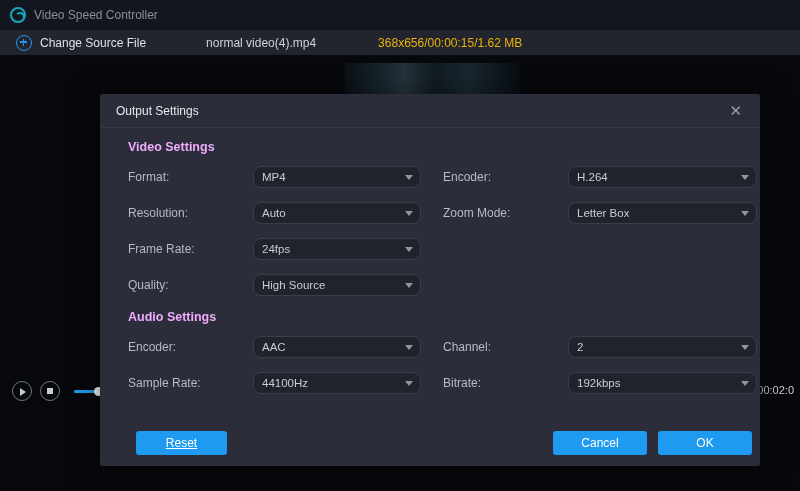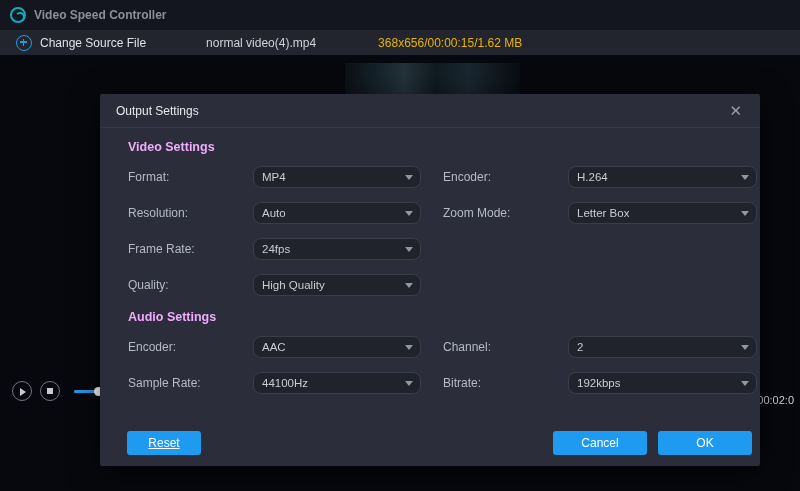--- a/index.html
+++ b/index.html
@@ -2,21 +2,21 @@
 <html><head>
 <meta charset="utf-8">
 <style>
   * { margin:0; padding:0; box-sizing:border-box; }
   html,body { width:800px; height:491px; overflow:hidden; }
   body { font-family:"Liberation Sans", sans-serif; background:#07080d; position:relative; }
 
   
   .titlebar {
     position:absolute; left:0; top:0; width:800px; height:30px;
-    background:#14161f; display:flex; align-items:center; padding-left:10px;font-weight:bold;
+    background:#14161f; display:flex; align-items:center; padding-left:10px;
   }
   .logo {
     width:16px; height:16px; border-radius:50%;
     border:2px solid #18a8be; position:relative; margin-right:8px;
     background:#0d1b20;
   }
   .logo::after{
     content:""; position:absolute; left:3px; top:3px; width:6px; height:6px;
     border-radius:50%; border:2px solid #18a8be; border-left-color:transparent; border-bottom-color:transparent;
   }
@@ -71,21 +71,21 @@
   .seek {
     position:relative; margin-left:14px; width:130px; height:3px;
     background:#3a3e4a; border-radius:2px;
   }
   .seek-fill { position:absolute; left:0; top:0; height:3px; width:24px; background:#1e9bf0; border-radius:2px; }
   .seek-knob {
     position:absolute; left:20px; top:-3px; width:9px; height:9px;
     border-radius:50%; background:#ffffff;
   }
   .player-time {
-    position:absolute; right:6px; top:19px; color:#cfd2d8; font-size:11px; white-space:nowrap;
+    position:absolute; right:6px; top:9px; color:#cfd2d8; font-size:11px; white-space:nowrap;
   }
 
   
   .modal {
     position:absolute; left:100px; top:94px; width:660px; height:372px;
     background:#2b2e3a; border-radius:2px;
     box-shadow:0 6px 30px rgba(0,0,0,0.6);
   }
   .modal-header {
     height:34px; display:flex; align-items:center; justify-content:space-between;
@@ -116,21 +116,21 @@
     border-top:5px solid #9096a2; flex:0 0 auto; margin-left:6px;
   }
 
   .modal-footer { position:absolute; left:0; bottom:11px; width:100%; height:24px; }
   .btn {
     position:absolute; height:24px; background:#1e9bf0; color:#ffffff;
     font-size:12px; border:none; border-radius:3px; cursor:default;
     display:flex; align-items:center; justify-content:center;
     font-family:"Liberation Sans", sans-serif;
   }
-  .btn-reset { left:27px; width:74px;text-decoration:underline; }
+  .btn-reset { left:36px; width:91px;text-decoration:underline; }
   .btn-cancel { left:453px; width:94px; }
   .btn-ok { left:558px; width:94px; }
 </style>
 </head>
 <body>
 
 <div class="titlebar">
   <div class="logo"></div>
   <span class="titlebar-text">Video Speed Controller</span>
 </div>
@@ -196,21 +196,21 @@
       <span class="flabel">Frame Rate:</span>
       <div class="select c1">
         <span class="sval">24fps</span>
         <span class="arrow"></span>
       </div>
     </div>
 
     <div class="frow">
       <span class="flabel">Quality:</span>
       <div class="select c1">
-        <span class="sval">High Quality</span>
+        <span class="sval">High Source</span>
         <span class="arrow"></span>
       </div>
     </div>
 
     <div class="section-title audio">Audio Settings</div>
 
     <div class="frow">
       <span class="flabel">Encoder:</span>
       <div class="select c1">
         <span class="sval">AAC</span>

